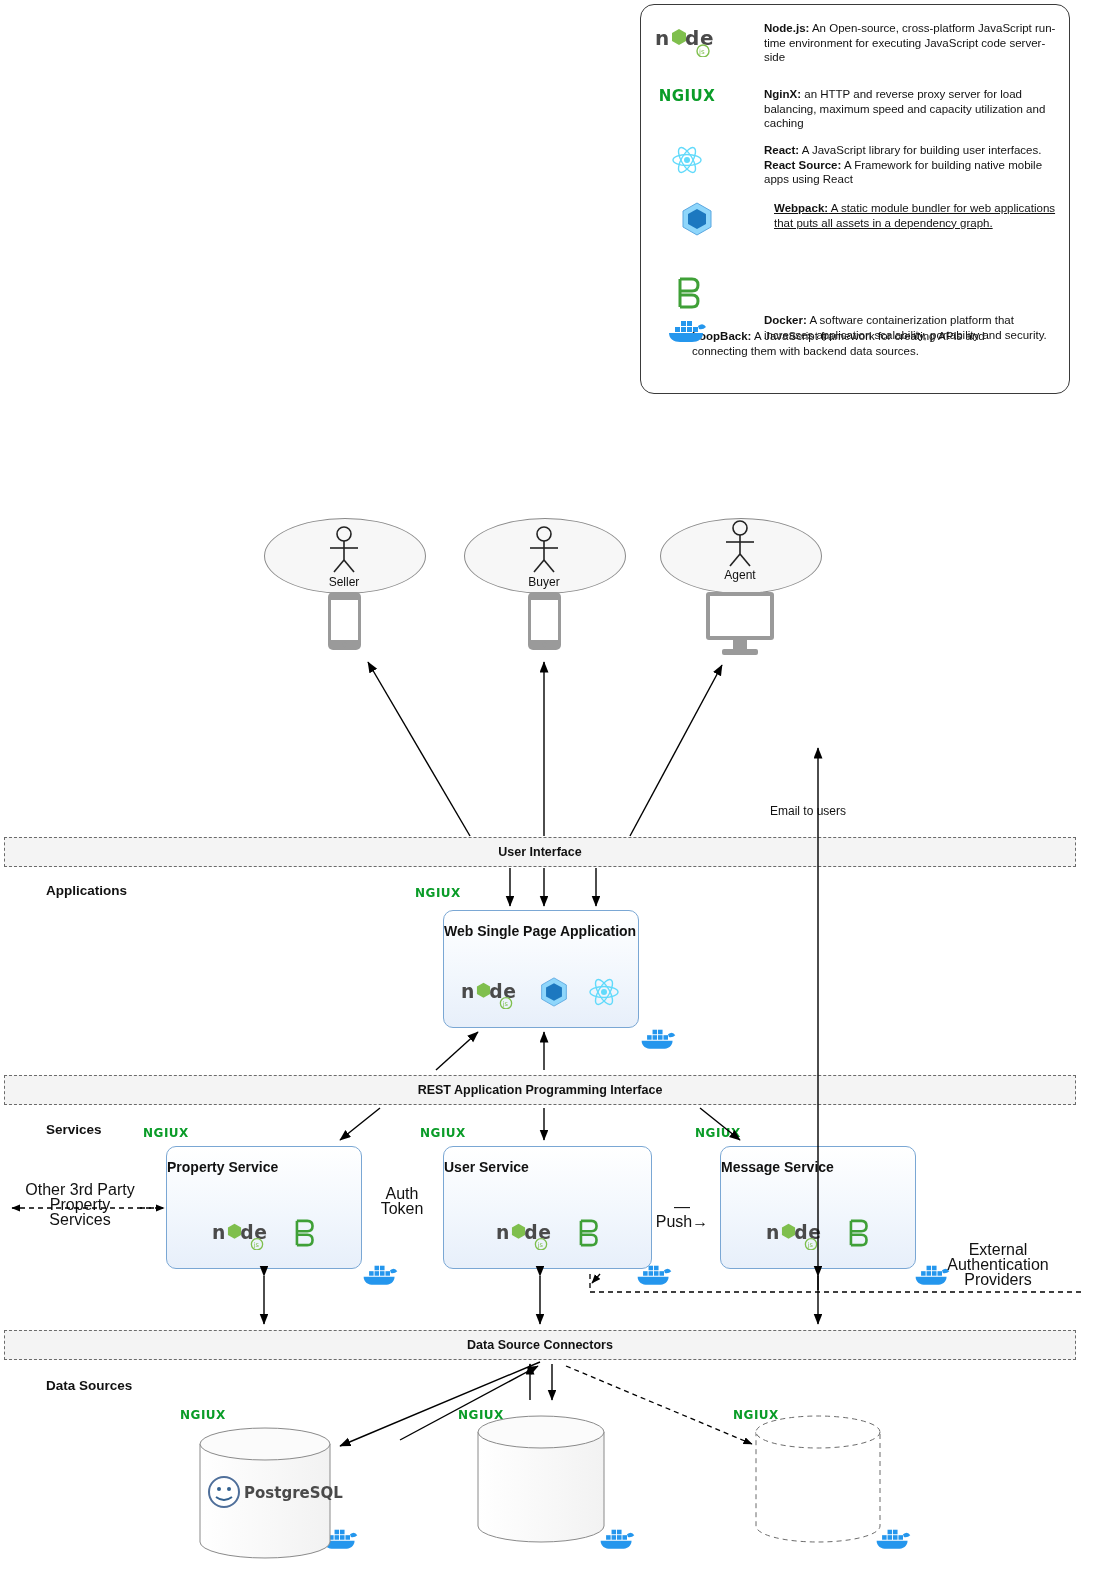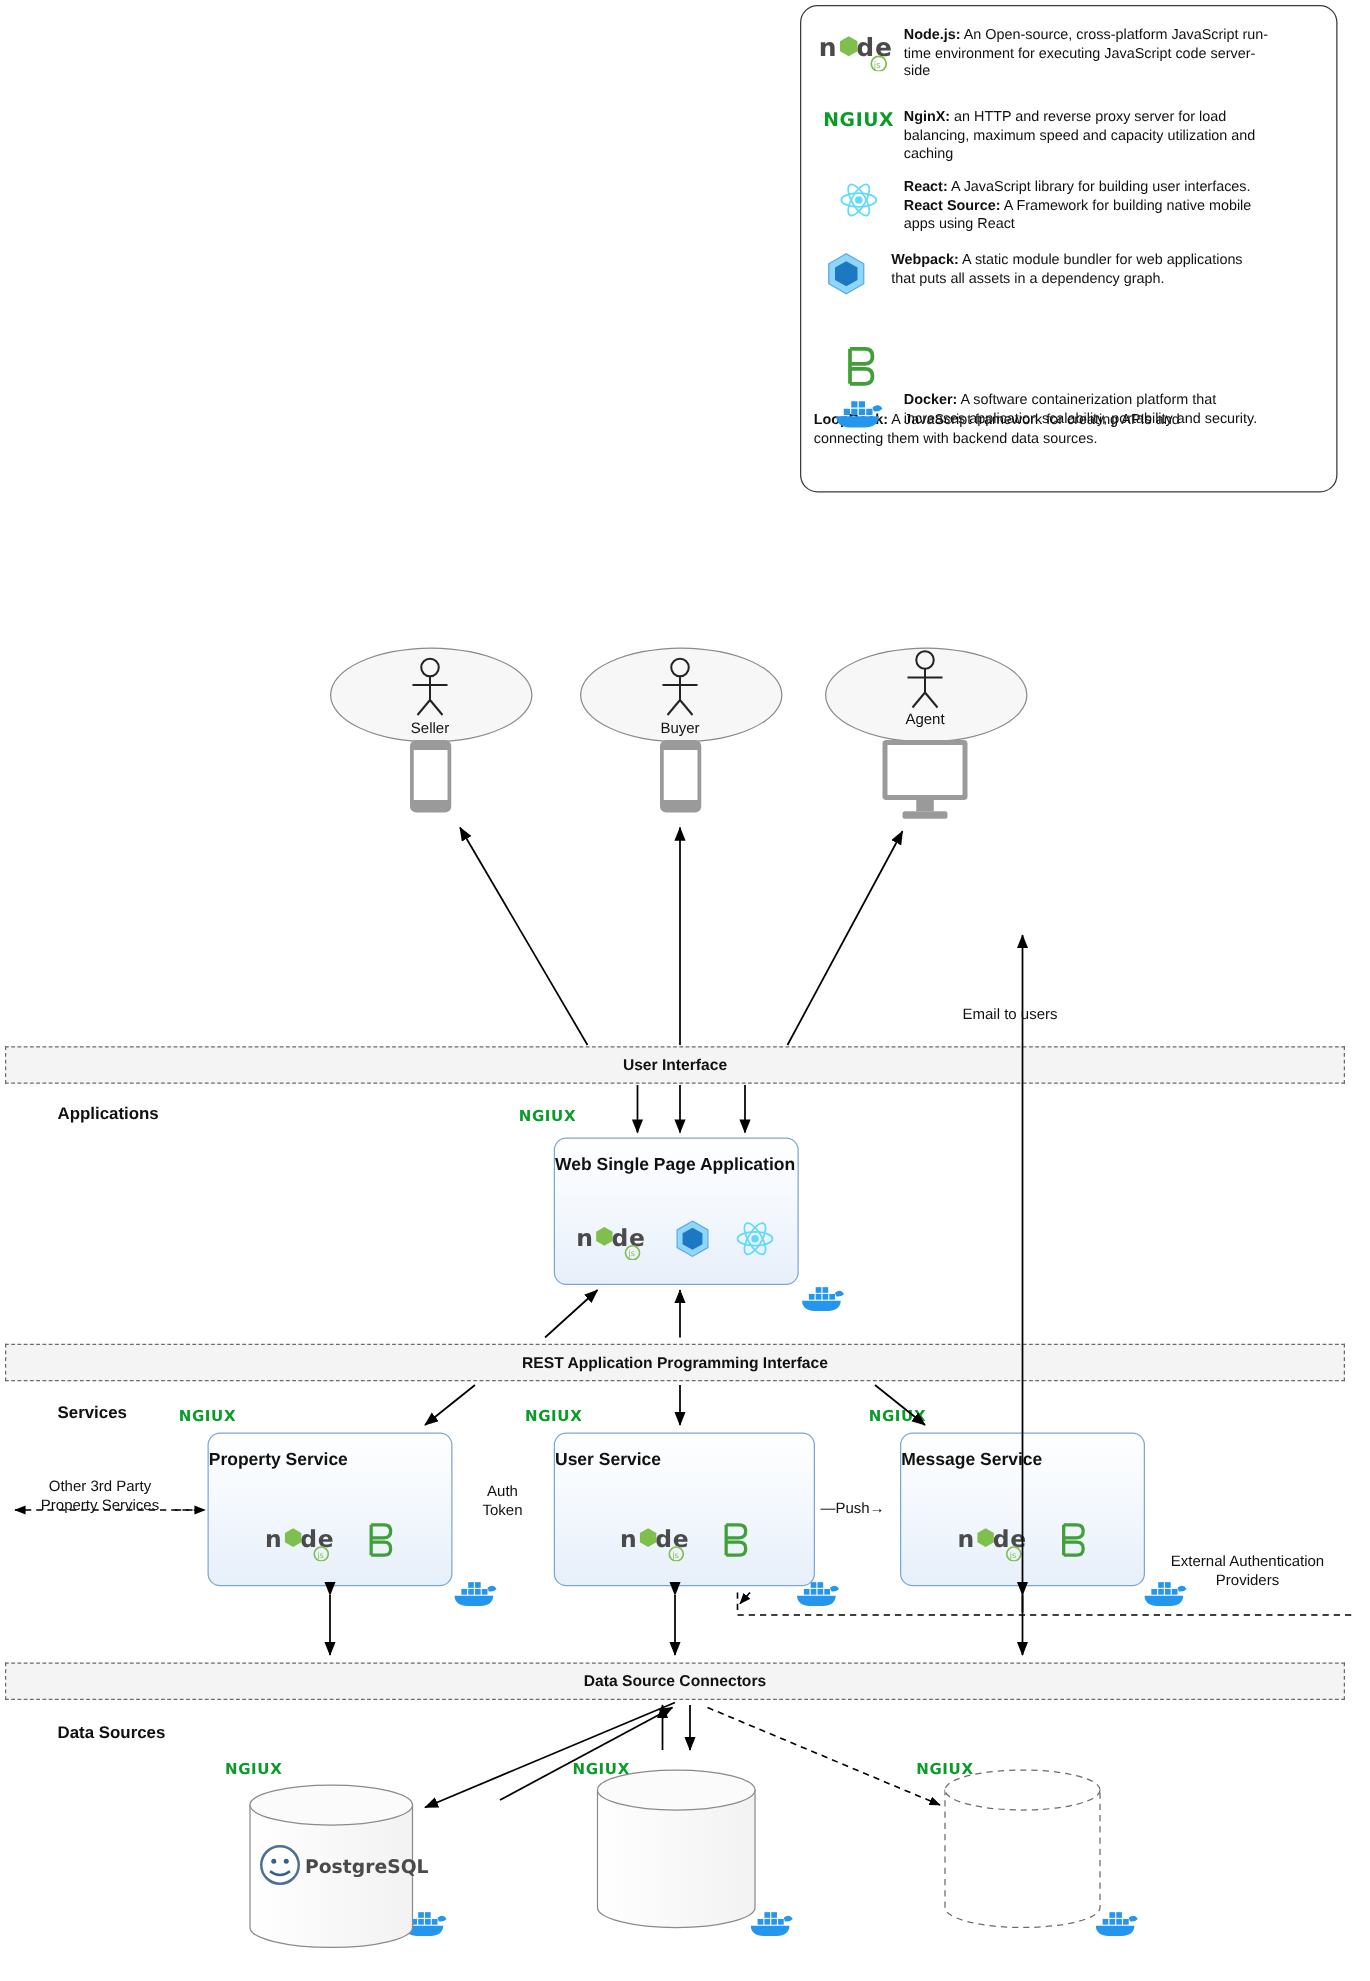--- a/index.html
+++ b/index.html
@@ -3,21 +3,21 @@
 <meta charset="utf-8">
 <style>
   html,body{margin:0;padding:0;background:#ffffff;}
   body{width:1096px;height:1585px;position:relative;font-family:"Liberation Sans",sans-serif;color:#111;}
   .canvas{position:absolute;left:0;top:0;width:1096px;height:1585px;}
 
   
   .legend{position:absolute;left:640px;top:4px;width:430px;height:390px;border:1px solid #3a3a3a;border-radius:14px;background:#fff;box-sizing:border-box;}
   .legend-row{position:absolute;display:flex;align-items:flex-start;}
   .legend-ico{width:72px;flex:0 0 72px;display:flex;align-items:center;justify-content:center;}
-  .legend-text{font-size:11.5px;line-height:14.5px;width:300px;}
+  .legend-text{font-size:11.5px;line-height:14.5px;width:300px;margin-left:41px;}
   .legend-text b{font-weight:bold;}
 
   
   .lbl{position:absolute;font-size:12px;}
 
   
   .layerbar{position:absolute;left:4px;width:1072px;height:30px;border:1px dashed #6b6b6b;background:#f4f4f4;
             display:flex;align-items:center;justify-content:center;font-size:12.5px;font-weight:bold;box-sizing:border-box;}
   .layer-title{position:absolute;font-size:13.5px;font-weight:bold;margin-left:32px;}
 
@@ -30,21 +30,21 @@
   
   .ellipse{position:absolute;width:160px;height:74px;border:1px solid #8a8a8a;border-radius:50%;background:#f7f7f7;}
   .actor-label{position:absolute;width:160px;text-align:center;font-size:12px;}
 
   
   svg.over{position:absolute;left:0;top:0;width:1096px;height:1585px;overflow:visible;}
   .cyl-label{position:absolute;width:160px;text-align:center;font-size:12px;font-weight:bold;}
 
   .nginx{position:absolute;font-size:12px;font-weight:bold;color:#0a9c28;letter-spacing:.5px;font-family:"DejaVu Sans",sans-serif;}
 
-  .sidetext{position:absolute;font-size:12px;text-align:center;line-height:15px;}
+  .sidetext{position:absolute;font-size:16px;text-align:center;line-height:15px;}
 </style>
 </head>
 <body>
 
 <div class="canvas">
 
   <div class="legend">
 
     <div class="legend-row" style="left:10px;top:16px;">
       <div class="legend-ico">
@@ -83,21 +83,21 @@
             <ellipse cx="17" cy="17" rx="14" ry="5.5" transform="rotate(120 17 17)"></ellipse>
           </g>
         </svg>
       </div>
       <div class="legend-text">
         <b>React:</b><span> A JavaScript library for building user interfaces.</span><br>
         <b>React Source:</b><span> A Framework for building native mobile apps using React</span>
       </div>
     </div>
 
-    <div class="legend-row" style="left:0;top:196px;">
+    <div class="legend-row" style="left:20px;top:196px;text-decoration:underline;">
       <div class="legend-ico">
         <svg width="34" height="36" viewBox="0 0 34 36">
           <polygon points="17,2 31,10 31,26 17,34 3,26 3,10" fill="#8ed6fb" stroke="#5aa7e0"></polygon>
           <polygon points="17,8 26,13 26,23 17,28 8,23 8,13" fill="#1c78c0"></polygon>
         </svg>
       </div>
       <div class="legend-text">
         <b>Webpack:</b><span> A static module bundler for web applications that puts all assets in a dependency graph.</span>
       </div>
     </div>

